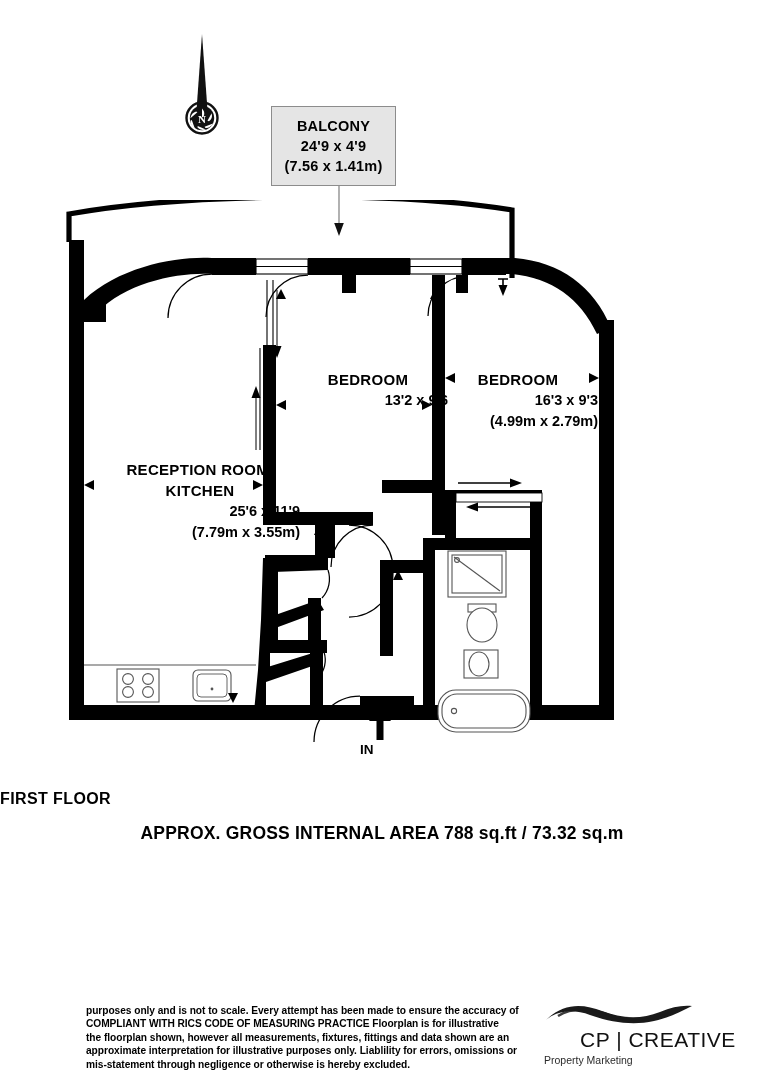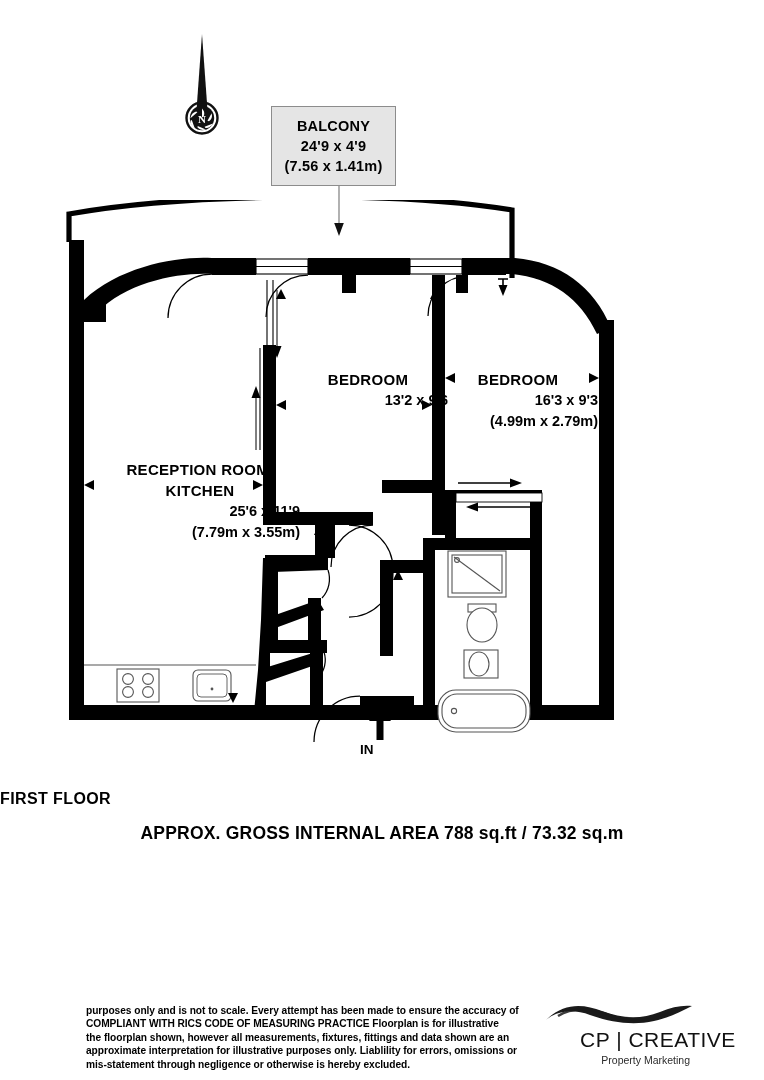--- a/index.html
+++ b/index.html
@@ -53,21 +53,21 @@
 
   
   #logo{left:544px;top:1000px;width:150px;height:72px;}
   #logo-wordmark{
     position:absolute;left:0;top:28px;width:150px;
     font-size:21px;letter-spacing:.5px;color:#111;white-space:nowrap;
     font-family:"Liberation Sans","DejaVu Sans",sans-serif;
     margin-left:36px;
   }
   #logo-tagline{
-    position:absolute;left:0;top:54px;width:146px;text-align:right;
+    position:absolute;left:0;top:54px;width:146px;
     font-size:10.5px;color:#2b2b2b;white-space:nowrap;
   }
 
   svg{display:block;}
 </style>
 </head>
 <body>
 
 <div class="page">
 

